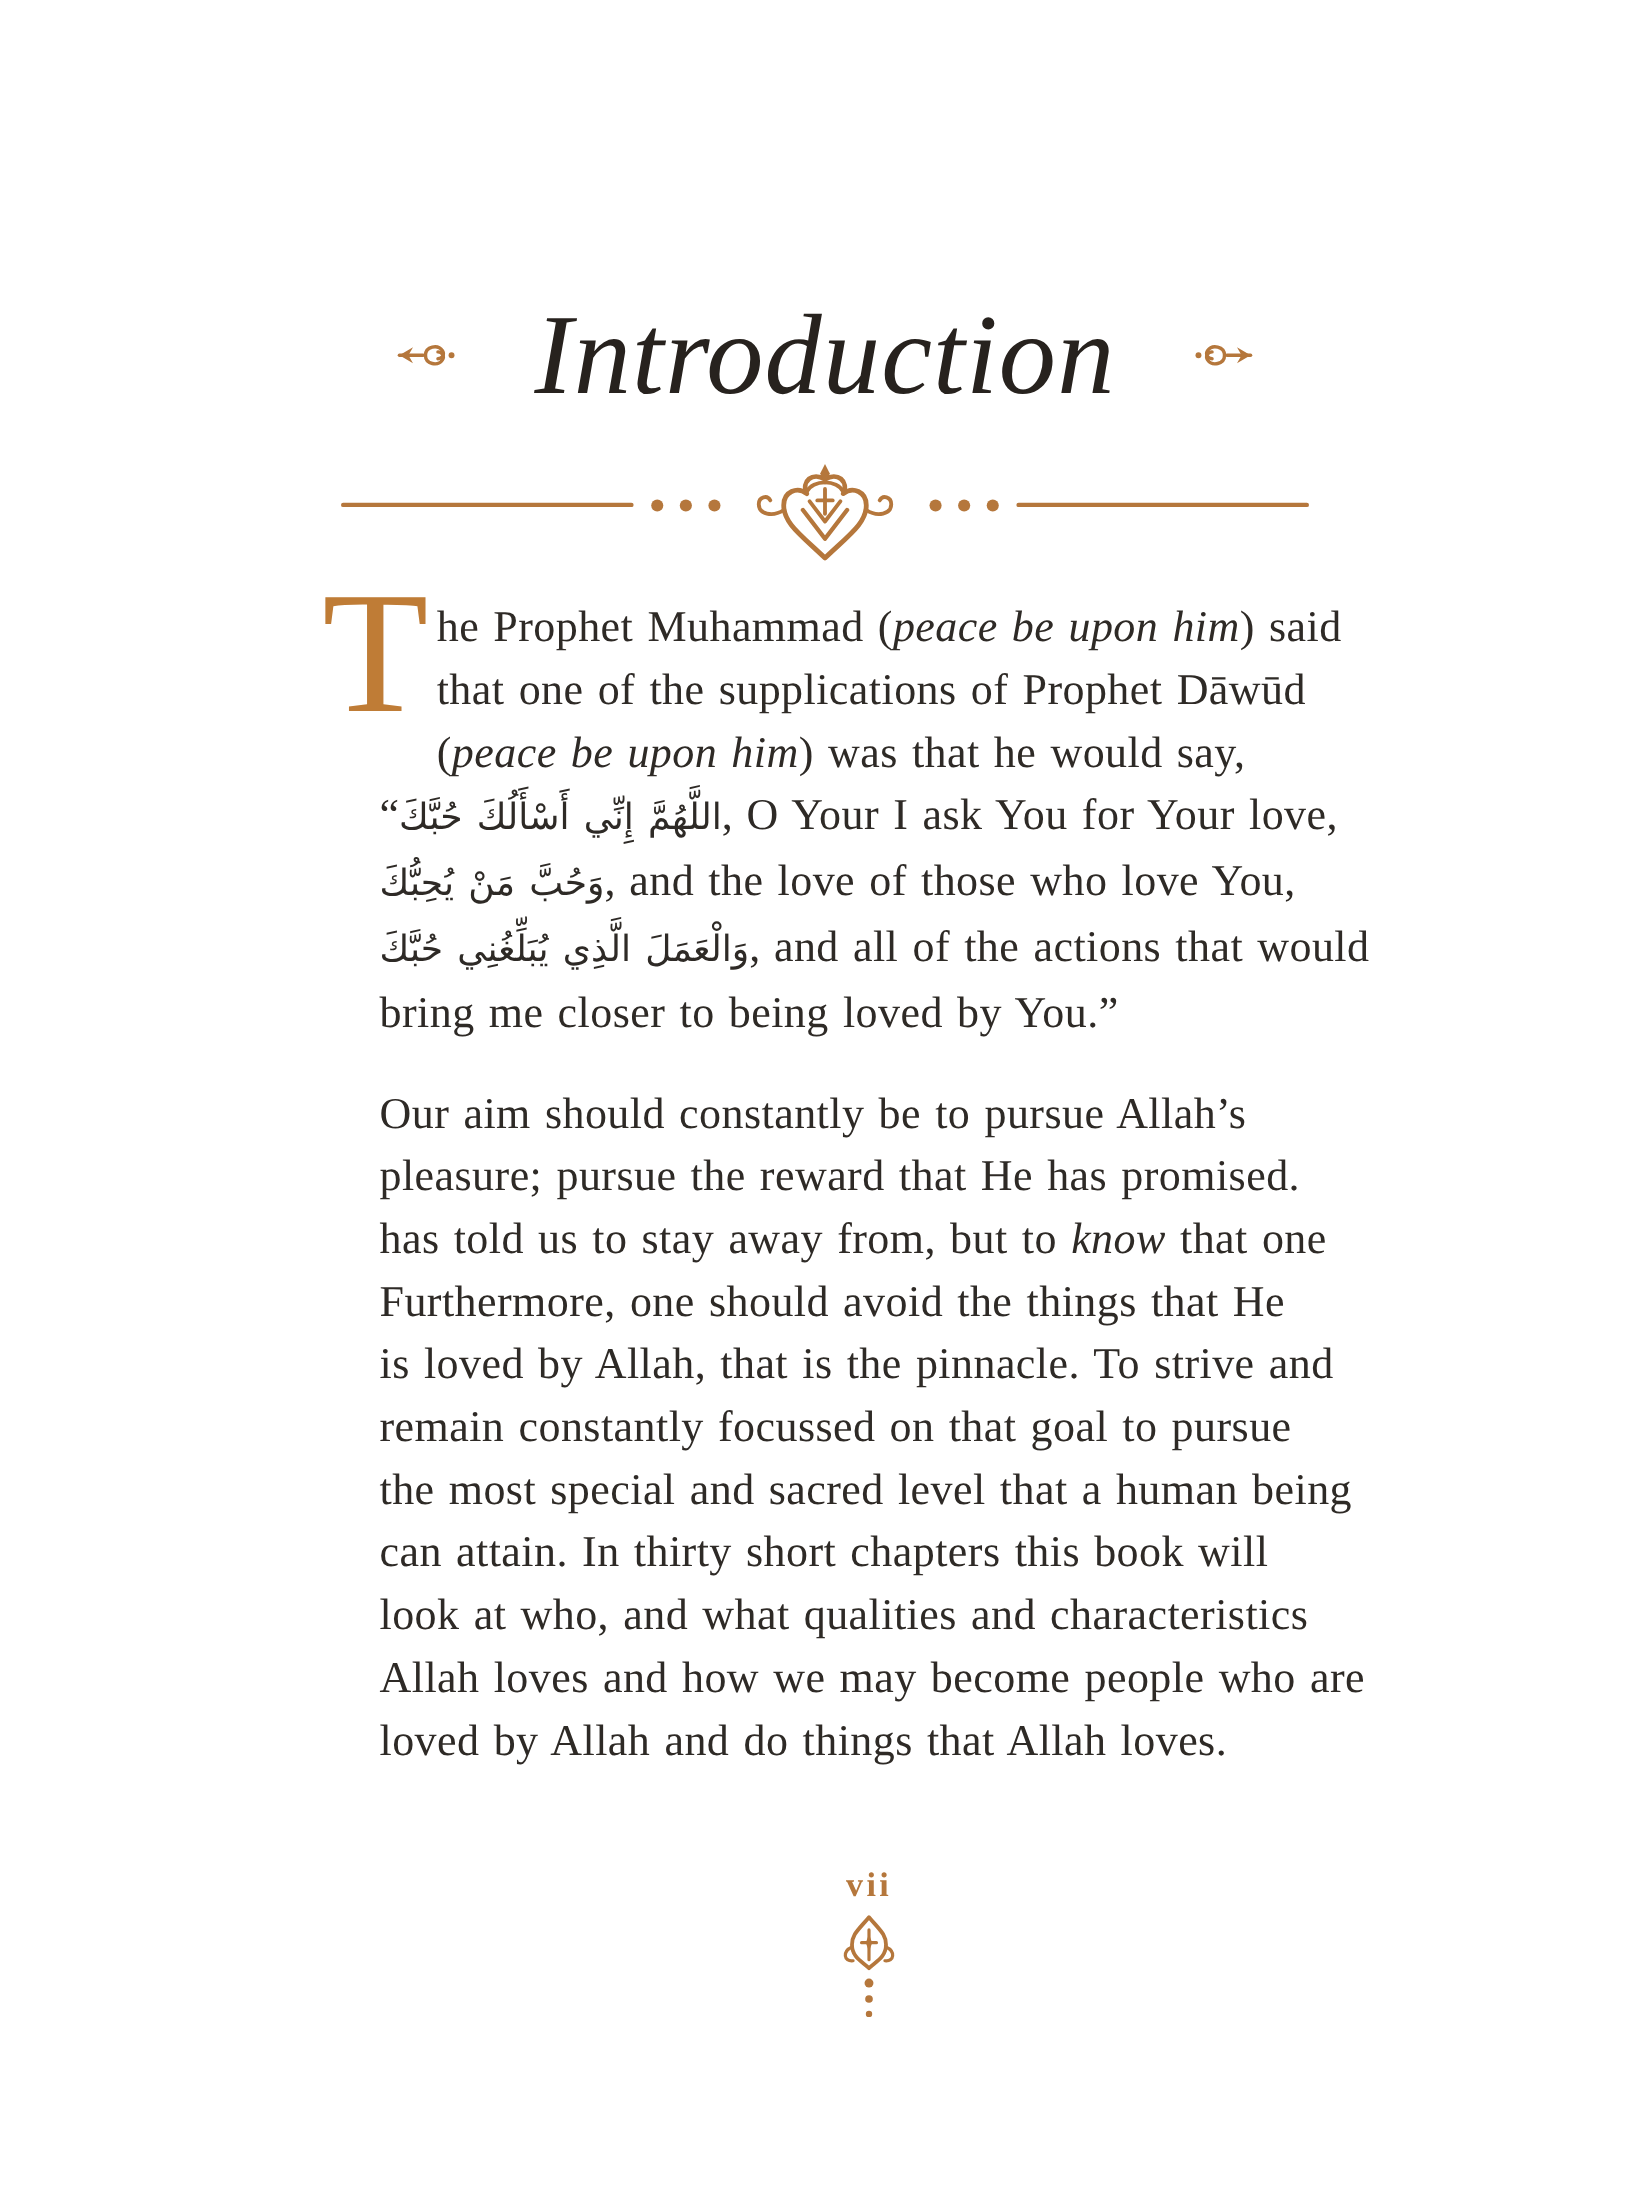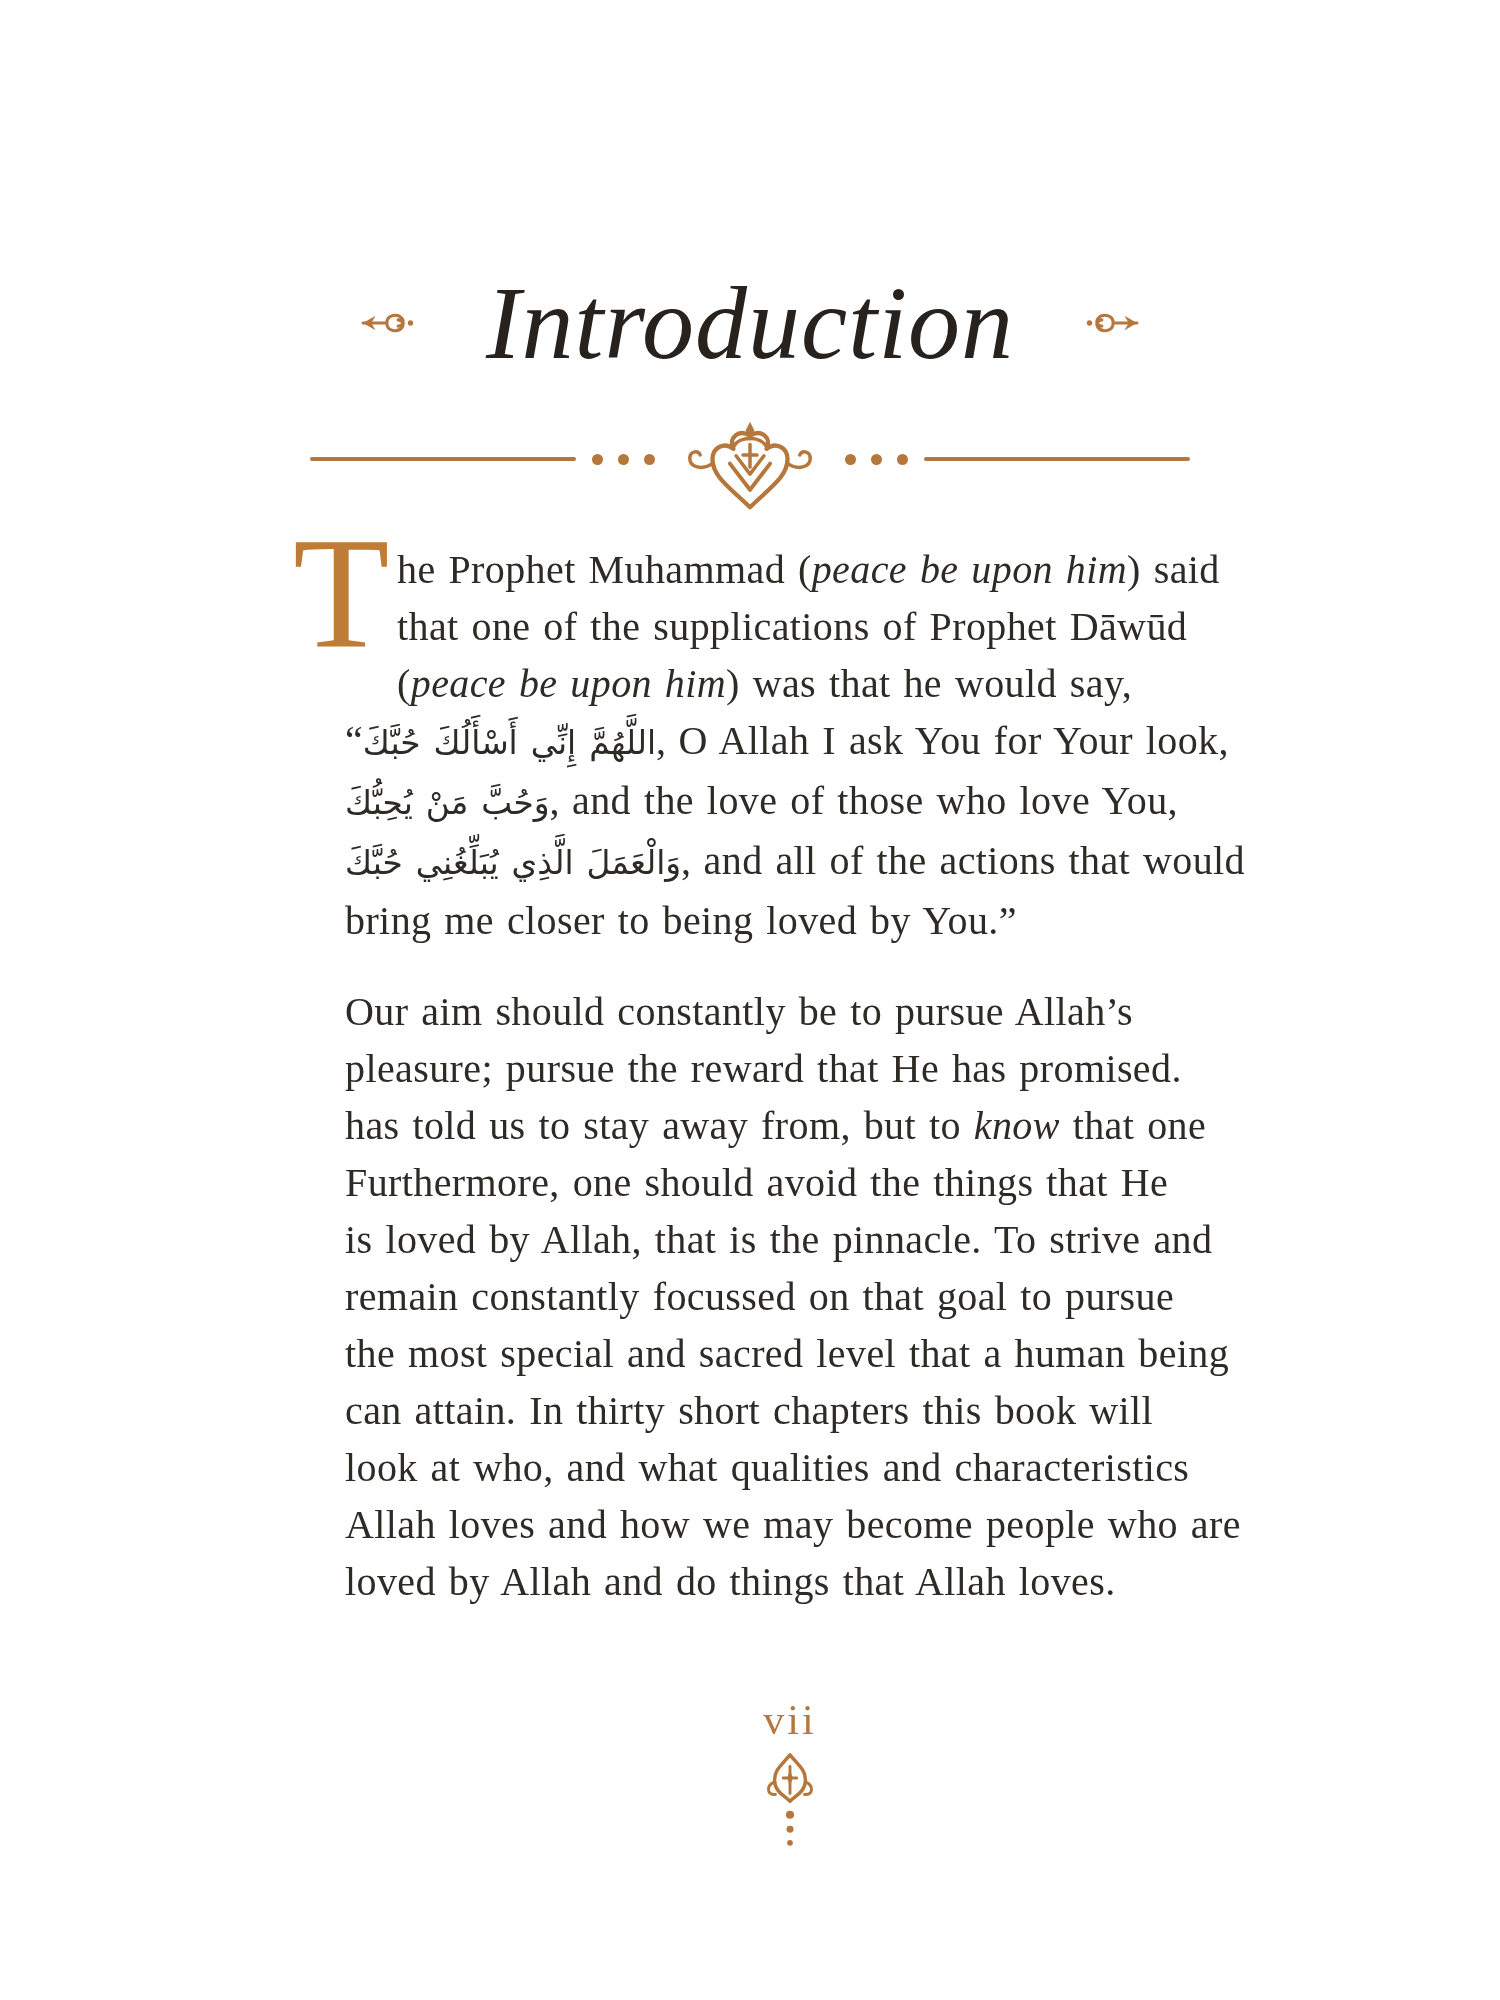--- a/index.html
+++ b/index.html
@@ -77,22 +77,22 @@
     font-family:"Liberation Serif", serif;
   }
   
   .footer{
     margin-top:86px;
     margin-left:345px;
     width:890px;
     display:flex;flex-direction:column;align-items:center;
   }
   .page-number{
-    font-size:42px;
-    font-weight:normal;
+    font-size:31px;
+    font-weight:bold;
     letter-spacing:3px;
     color:var(--accent);
   }
   .footer-ornament{width:58px;height:118px;color:var(--accent);margin-top:6px;}
 </style>
 </head>
 <body>
 
 <div class="page">
 
@@ -149,21 +149,21 @@
 
   <div class="body-col">
     <div class="para first">
       <div class="dropcap">
         <span>T</span>
       </div>
       <div>
           <div class="line"><span>he Prophet Muhammad (</span><span class="it">peace be upon him</span><span>) said</span></div>
           <div class="line"><span>that one of the supplications of Prophet Dāwūd</span></div>
           <div class="line"><span>(</span><span class="it">peace be upon him</span><span>) was that he would say,</span></div>
-          <div class="line"><span>“</span><span class="ar" dir="rtl">اللَّهُمَّ إِنِّي أَسْأَلُكَ حُبَّكَ</span><span>, O Allah I ask You for Your look,</span></div>
+          <div class="line"><span>“</span><span class="ar" dir="rtl">اللَّهُمَّ إِنِّي أَسْأَلُكَ حُبَّكَ</span><span>, O Your I ask You for Your love,</span></div>
           <div class="line"><span class="ar" dir="rtl">وَحُبَّ مَنْ يُحِبُّكَ</span><span>, and the love of those who love You,</span></div>
           <div class="line"><span class="ar" dir="rtl">وَالْعَمَلَ الَّذِي يُبَلِّغُنِي حُبَّكَ</span><span>, and all of the actions that would</span></div>
           <div class="line"><span>bring me closer to being loved by You.”</span></div>
         </div>
     </div>
 
     <div class="para second">
       <div>
           <div class="line"><span>Our aim should constantly be to pursue Allah’s</span></div>
           <div class="line"><span>pleasure; pursue the reward that He has promised.</span></div>

